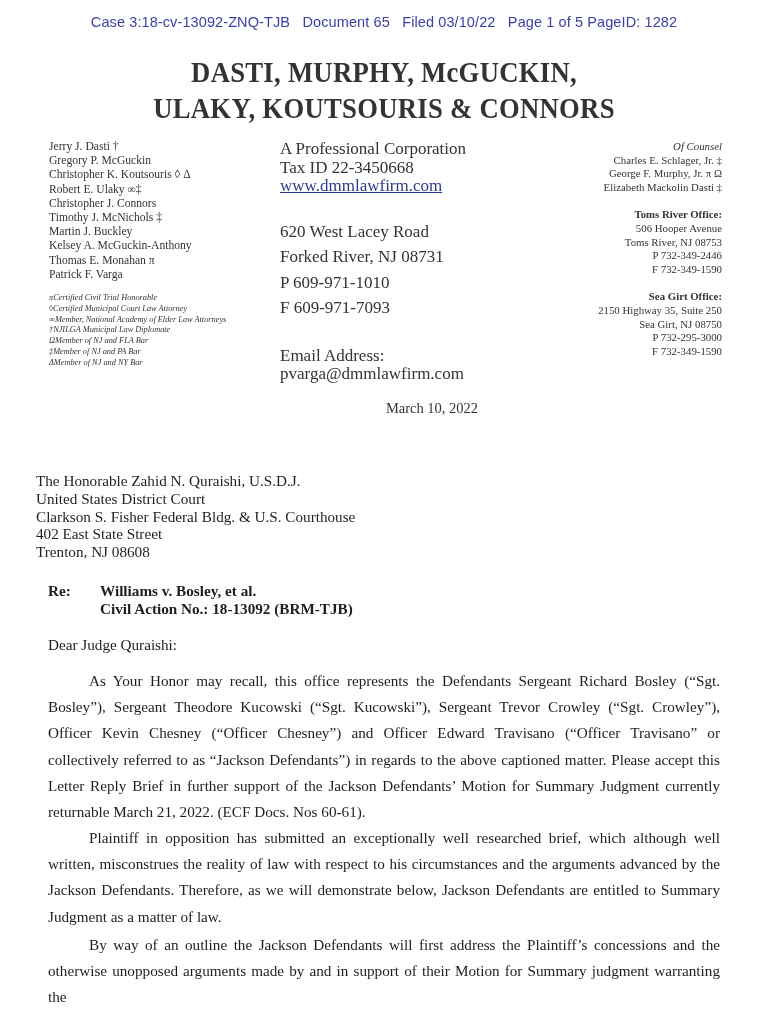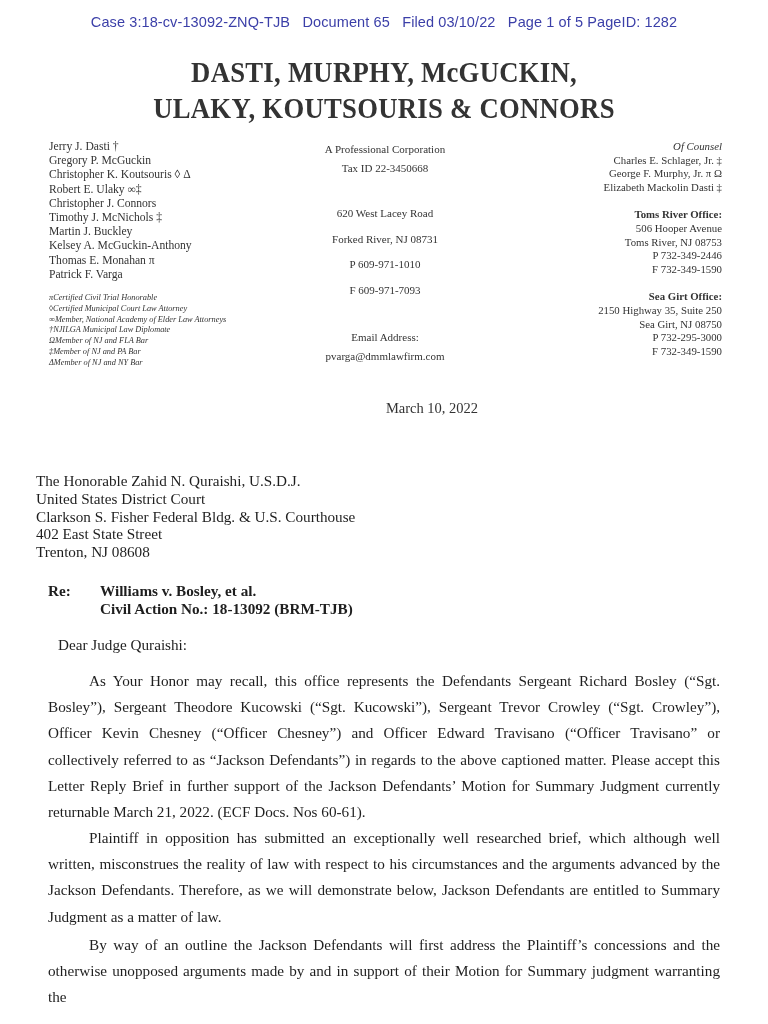--- a/index.html
+++ b/index.html
@@ -6,34 +6,34 @@
   body { width: 768px; height: 1024px; position: relative; overflow: hidden; color: #1e1e1e; font-family: "Liberation Serif", serif; }
   .abs { position: absolute; }
   .case-header { top: 14px; left: 0; width: 768px; text-align: center; font-family: "Liberation Sans", sans-serif; font-size: 14.5px; color: #3b3fa8; letter-spacing: 0.1px; white-space: pre; }
   .firm-name { left: 0; width: 768px; text-align: center; font-family: "Liberation Serif", serif; font-weight: bold; font-size: 29px; color: #333; transform: scaleX(0.92); letter-spacing: 0.3px; }
   .firm-line1 { top: 56px; }
   .firm-line2 { top: 92px; }
   .attorneys { top: 140px; left: 49px; font-size: 11.6px; line-height: 14.2px; color: #333; }
   .attorneys div { white-space: nowrap; }
   .legend { top: 293px; left: 49px; font-size: 8.3px; line-height: 10.8px; font-style: italic; color: #333; }
   .legend div { white-space: nowrap; }
-  .center-col { top: 140px; left: 280px; width: 210px; text-align: center; font-size: 11px; color: #333; }
+  .center-col { top: 140px; left: 280px; width: 210px; font-size: 17px; color: #333; }
   .center-col .l { line-height: 18.5px; }
   .center-col a { color: #2c3b8c; text-decoration: underline; }
   .right-col { top: 140px; right: 46px; text-align: right; font-size: 10.8px; line-height: 13.6px; color: #333; }
   .right-col div { white-space: nowrap; }
   .right-col .head-it { font-style: italic; }
   .right-col .head-b { font-weight: bold; }
   .date { top: 400px; left: 0; width: 768px; text-align: center; font-size: 14.5px; font-family: "Liberation Serif", serif; color: #333; padding-left: 48px; }
   .addressee { top: 472px; left: 36px; font-size: 15.2px; line-height: 17.8px; }
   .addressee div { white-space: nowrap; }
   .re-block { top: 582px; left: 48px; font-size: 15.2px; line-height: 18px; font-weight: bold; }
   .re-block .re-label { position: absolute; left: 0; top: 0; }
   .re-block .re-lines { position: absolute; left: 52px; top: 0; white-space: nowrap; }
-  .salutation { top: 636px; left: 48px; font-size: 15.2px; margin-left: 10px; }
+  .salutation { top: 636px; left: 48px; font-size: 15.2px; }
   .body-text { left: 48px; width: 672px; font-size: 15.2px; line-height: 26.2px; text-align: justify; }
   .body-text p { margin: 0; text-indent: 41px; }
   .p1 { top: 668px; }
   .p2 { top: 825px; }
   .p3 { top: 932px; }
 </style>
 </head>
 <body>
 
 <div class="abs case-header">Case 3:18-cv-13092-ZNQ-TJB   Document 65   Filed 03/10/22   Page 1 of 5 PageID: 1282</div>
@@ -60,20 +60,21 @@
   <div>∞Member, National Academy of Elder Law Attorneys</div>
   <div>†NJILGA Municipal Law Diplomate</div>
   <div>ΩMember of NJ and FLA Bar</div>
   <div>‡Member of NJ and PA Bar</div>
   <div>ΔMember of NJ and NY Bar</div>
 </div>
 
 <div class="abs center-col">
   <div class="l">A Professional Corporation</div>
   <div class="l">Tax ID 22-3450668</div>
+  <div class="l"><a>www.dmmlawfirm.com</a></div>
   <div style="height:27px"></div>
   <div class="l" style="margin-bottom:7px">620 West Lacey Road</div>
   <div class="l" style="margin-bottom:7px">Forked River, NJ 08731</div>
   <div class="l" style="margin-bottom:7px">P 609-971-1010</div>
   <div class="l">F 609-971-7093</div>
   <div style="height:29px"></div>
   <div class="l">Email Address:</div>
   <div class="l">pvarga@dmmlawfirm.com</div>
 </div>
 

